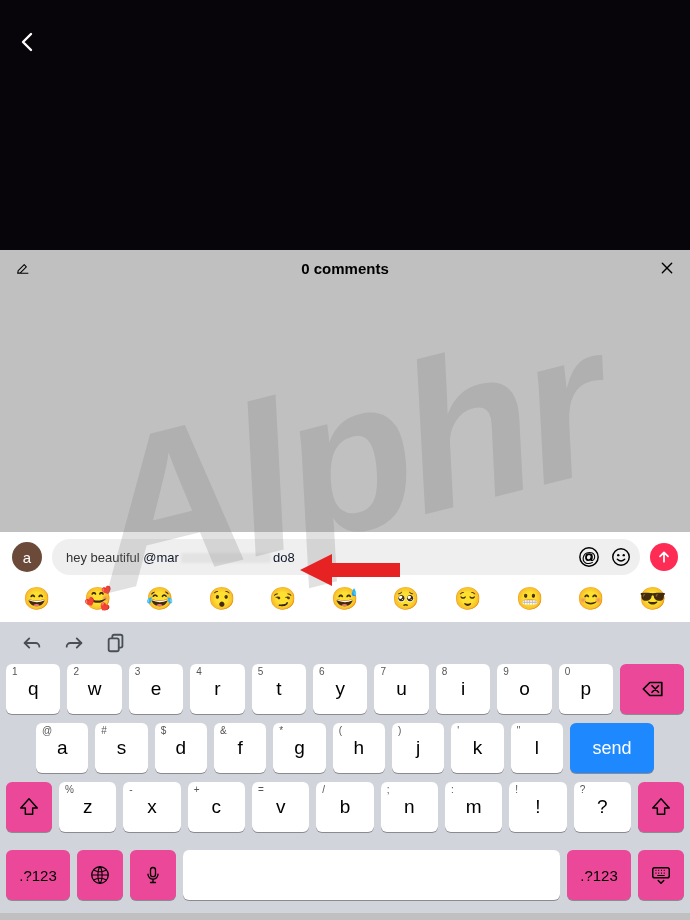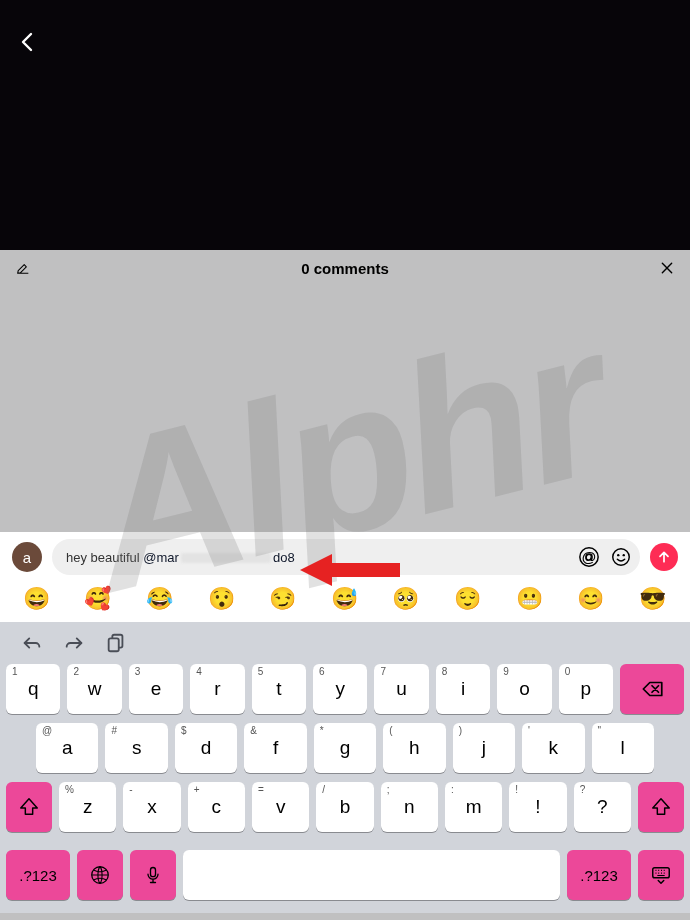--- a/index.html
+++ b/index.html
@@ -251,20 +251,21 @@
             </div>
             <div class="key">
               <span class="hint">'</span>
               <span>k</span>
             </div>
             <div class="key">
               <span class="hint">"</span>
               <span>l</span>
             </div>
           </div>
+        <div class="key send" style="flex:0 0 84px;">send</div>
       </div>
 
       <div class="kb-row third">
         <div class="key gray shift fixed-w2">
           <svg viewBox="0 0 24 24" width="22" height="22">
               <path d="M12 3 L21 13 H16 V20 H8 V13 H3 Z" stroke="#000" stroke-width="1.6" fill="none" stroke-linejoin="round"></path>
             </svg>
         </div>
         <div style="display:flex;gap:7px;flex:1;" id="kb-row3">
             <div class="key">

